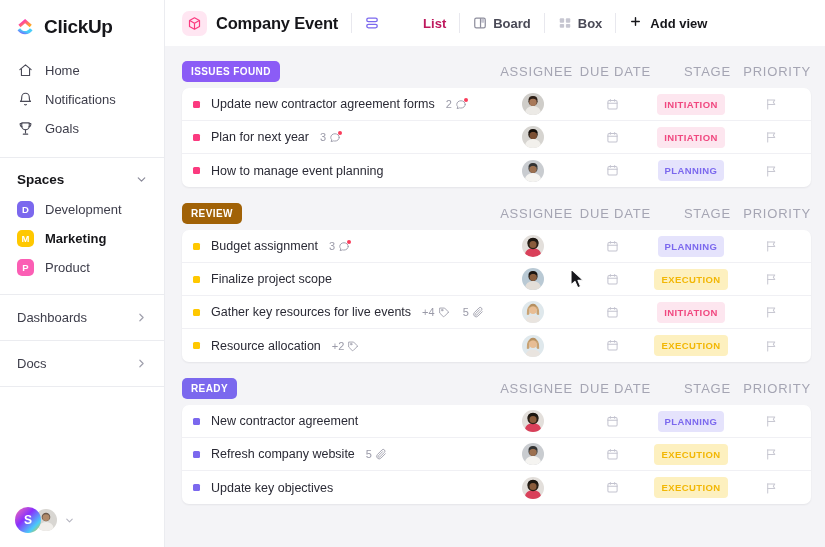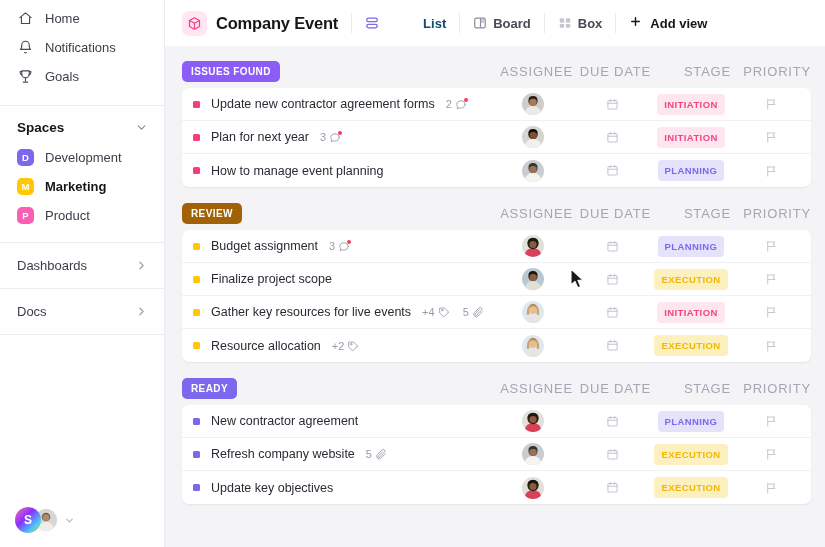--- a/index.html
+++ b/index.html
@@ -88,21 +88,21 @@
   .list-icon-badge {
     width: 25px; height: 25px; border-radius: 7px; background: #ffe6f2;
     display: flex; align-items: center; justify-content: center; margin-right: 9px;
   }
   .page-title { font-size: 16.5px; font-weight: 700; color: #16161a; letter-spacing: -0.2px; }
   .vdiv { width: 1px; height: 20px; background: #e8e8ee; margin: 0 13px; }
   .vtab {
     display: flex; align-items: center; gap: 6px;
     font-size: 13px; color: #4a4a57; font-weight: 600; cursor: pointer;
   }
-  .vtab.active { color: #0c4a6e; gap: 44px; }
+  .vtab.active { color: #be185d; gap: 44px; }
   .vtab .tico { display: flex; align-items: center; }
   .addview { display: flex; align-items: center; gap: 8px; font-size: 13px; font-weight: 600; color: #16161a; cursor: pointer; }
 
   .board {
     flex: 1 1 auto; background: #f4f4f7; padding: 11px 14px 0 17px;
     overflow: hidden;
   }
 
   .group { margin-bottom: 12px; }
   .group-head {
@@ -151,20 +151,40 @@
 
   .cursor { position: absolute; z-index: 50; pointer-events: none; }
 </style>
 </head>
 <body>
 
 <div class="app">
 
   <aside class="sidebar">
 
+    <div class="brand">
+      <span class="brand-logo">
+        <svg width="22" height="22" viewBox="0 0 22 22">
+          <defs>
+            <linearGradient id="cuA" x1="0" y1="1" x2="1" y2="0">
+              <stop offset="0%" stop-color="#8930fd"></stop>
+                <stop offset="50%" stop-color="#49ccf9"></stop>
+                <stop offset="100%" stop-color="#49ccf9"></stop>
+            </linearGradient>
+            <linearGradient id="cuB" x1="0" y1="0" x2="1" y2="1">
+              <stop offset="0%" stop-color="#ff02f0"></stop>
+                <stop offset="100%" stop-color="#ffc800"></stop>
+            </linearGradient>
+          </defs>
+          <path d="M2.5 14.2 L5.1 12.2 C6.6 14.2 8.2 15.1 10.1 15.1 C12 15.1 13.5 14.2 14.9 12.3 L17.6 14.2 C15.6 16.9 13.1 18.3 10.1 18.3 C7.1 18.3 4.6 16.9 2.5 14.2 Z" fill="url(#cuA)"></path>
+          <path d="M10.1 7.2 L5.5 11.2 L3.4 8.7 L10.1 3.0 L16.8 8.7 L14.7 11.2 Z" fill="url(#cuB)"></path>
+        </svg>
+      </span>
+      <span class="brand-name">ClickUp</span>
+    </div>
 
     <nav class="nav-top">
       <div class="nav-item">
         <span class="nav-ico">
           <svg width="15" height="15" viewBox="0 0 24 24" fill="none" stroke="#4a4a57" stroke-width="1.8" stroke-linecap="round" stroke-linejoin="round">
               <path d="M3 10.5 12 3l9 7.5"></path>
               <path d="M5.5 9.5V20h13V9.5"></path>
             </svg>
         </span>
         <span>Home</span>

